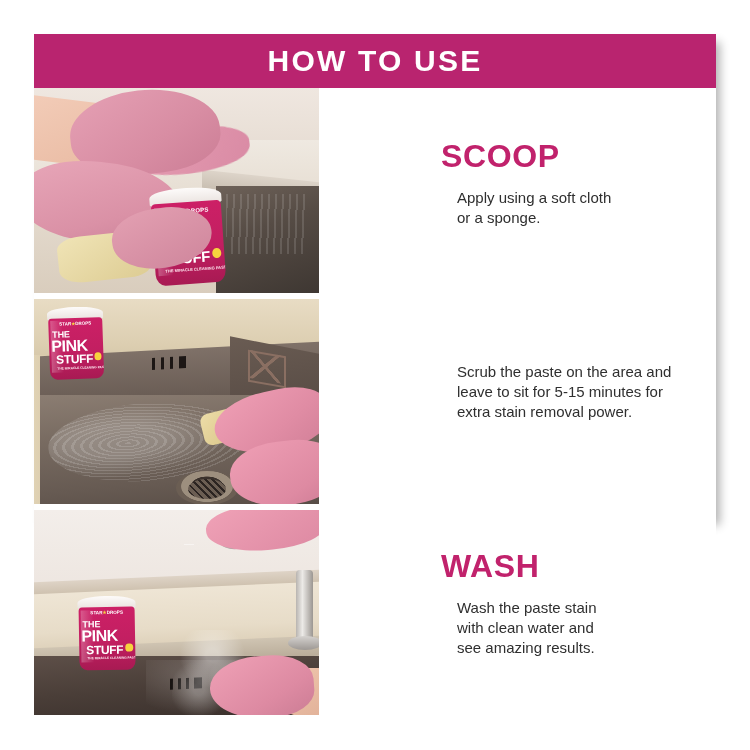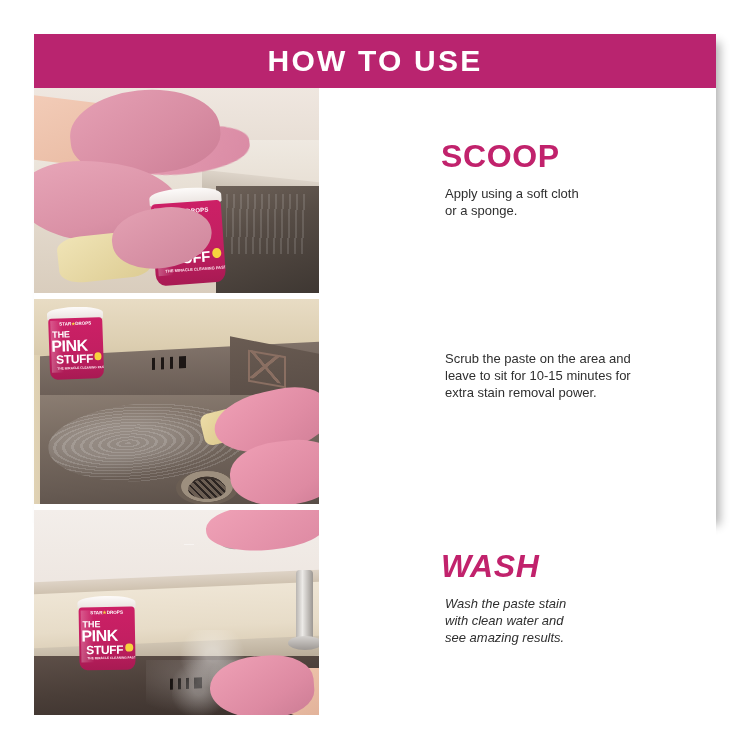--- a/index.html
+++ b/index.html
@@ -223,35 +223,35 @@
   .tub3 .tub-star{font-size:4.6px;}
   .tub3 .tub-the{font-size:9px;}
   .tub3 .tub-pink{font-size:16px;}
   .tub3 .tub-stuff{font-size:12px;}
   .tub3 .tub-sub{font-size:3.2px;}
 
   
   .step{position:absolute;left:122px;width:275px;}
   .step-1{top:52px;}
   .step-2{top:258px;}
-  .step-3{top:462px;font-style:italic;}
+  .step-3{top:462px;}
   .step-title{
     color:#c1226c;
     font-size:32px;
     font-weight:bold;
     letter-spacing:.6px;
     line-height:1;
     margin:0 0 13px 0;
     font-family:"Liberation Sans", sans-serif;
   }
   .step-desc{
     color:#2f2f2f;
-    font-size:13px;
+    font-size:15px;
     line-height:1.32;
-    margin:4px;
+    margin:16px;
     font-family:"Liberation Sans", sans-serif;
     white-space:pre-line;
   }
 </style>
 </head>
 <body>
 
 <div class="stage">
   <div class="card">
 
@@ -362,21 +362,21 @@
       <div class="text-col">
 
         <div class="step step-1">
           <div class="step-title">SCOOP</div>
           <div class="step-desc">Apply using a soft cloth
 or a sponge.</div>
         </div>
 
         <div class="step step-2">
           <div class="step-desc">Scrub the paste on the area and
-leave to sit for 10-15 minutes for
+leave to sit for 5-15 minutes for
 extra stain removal power.</div>
         </div>
 
         <div class="step step-3">
           <div class="step-title">WASH</div>
           <div class="step-desc">Wash the paste stain
 with clean water and
 see amazing results.</div>
         </div>
 

